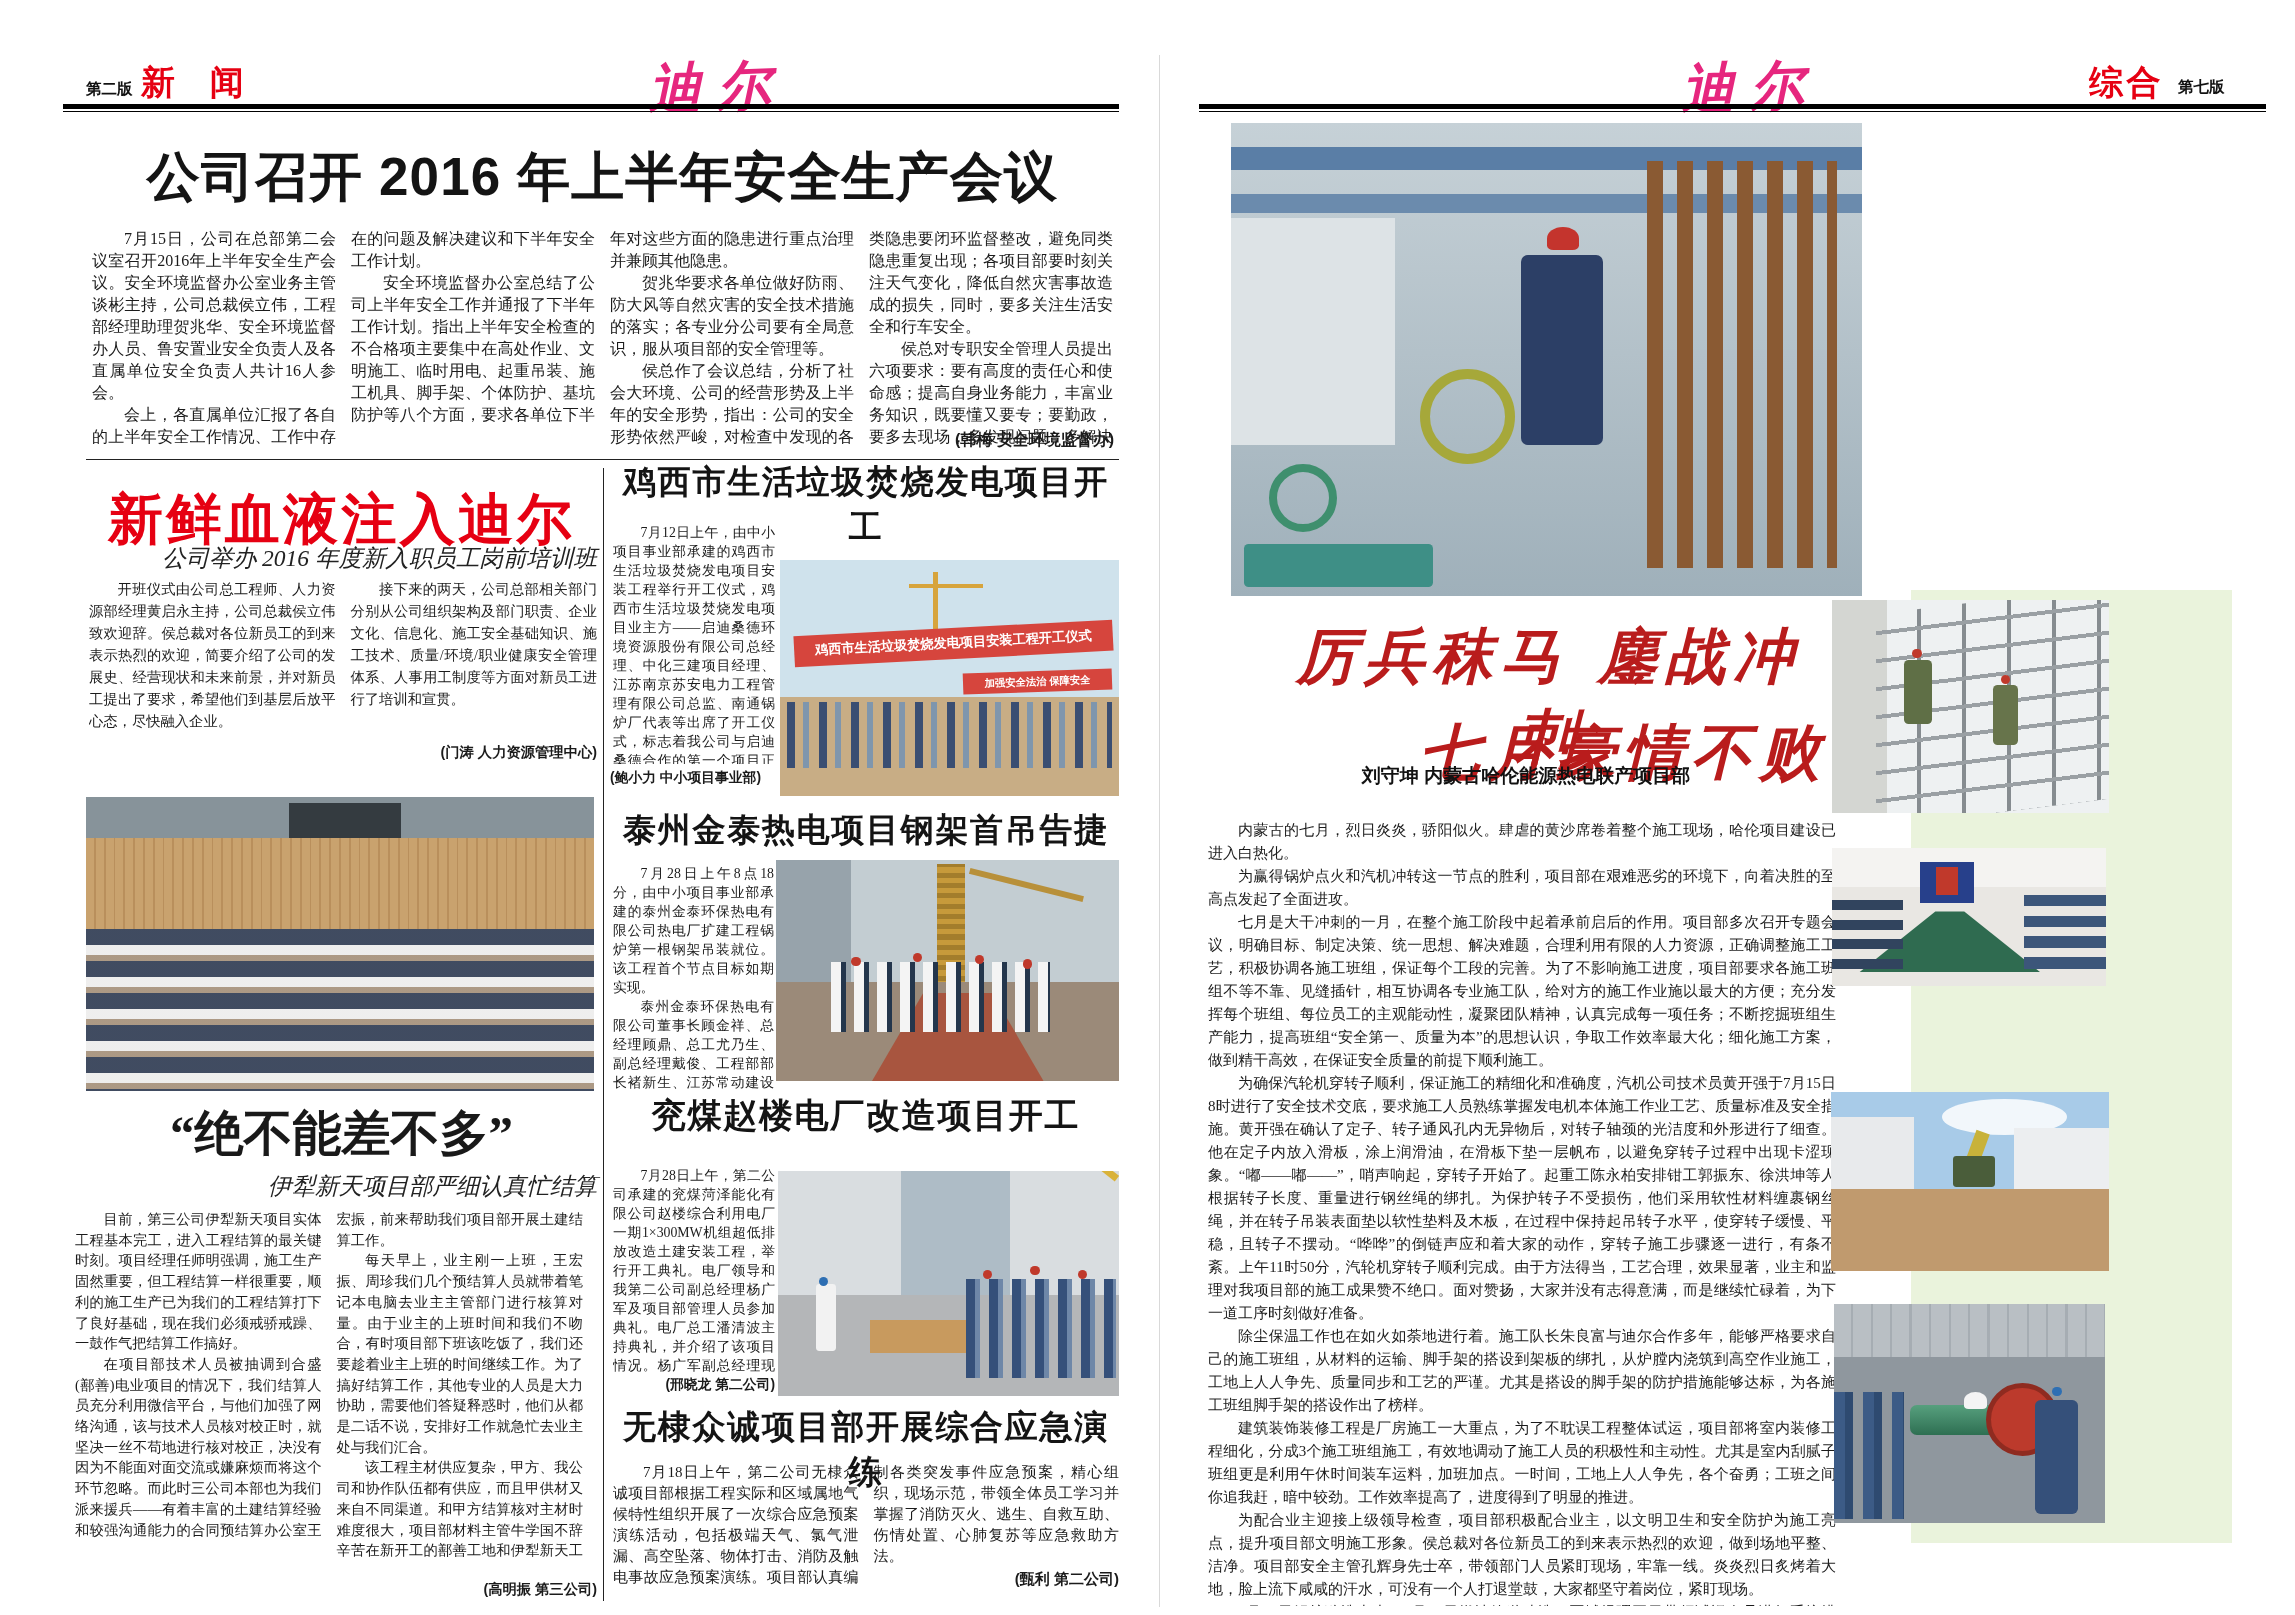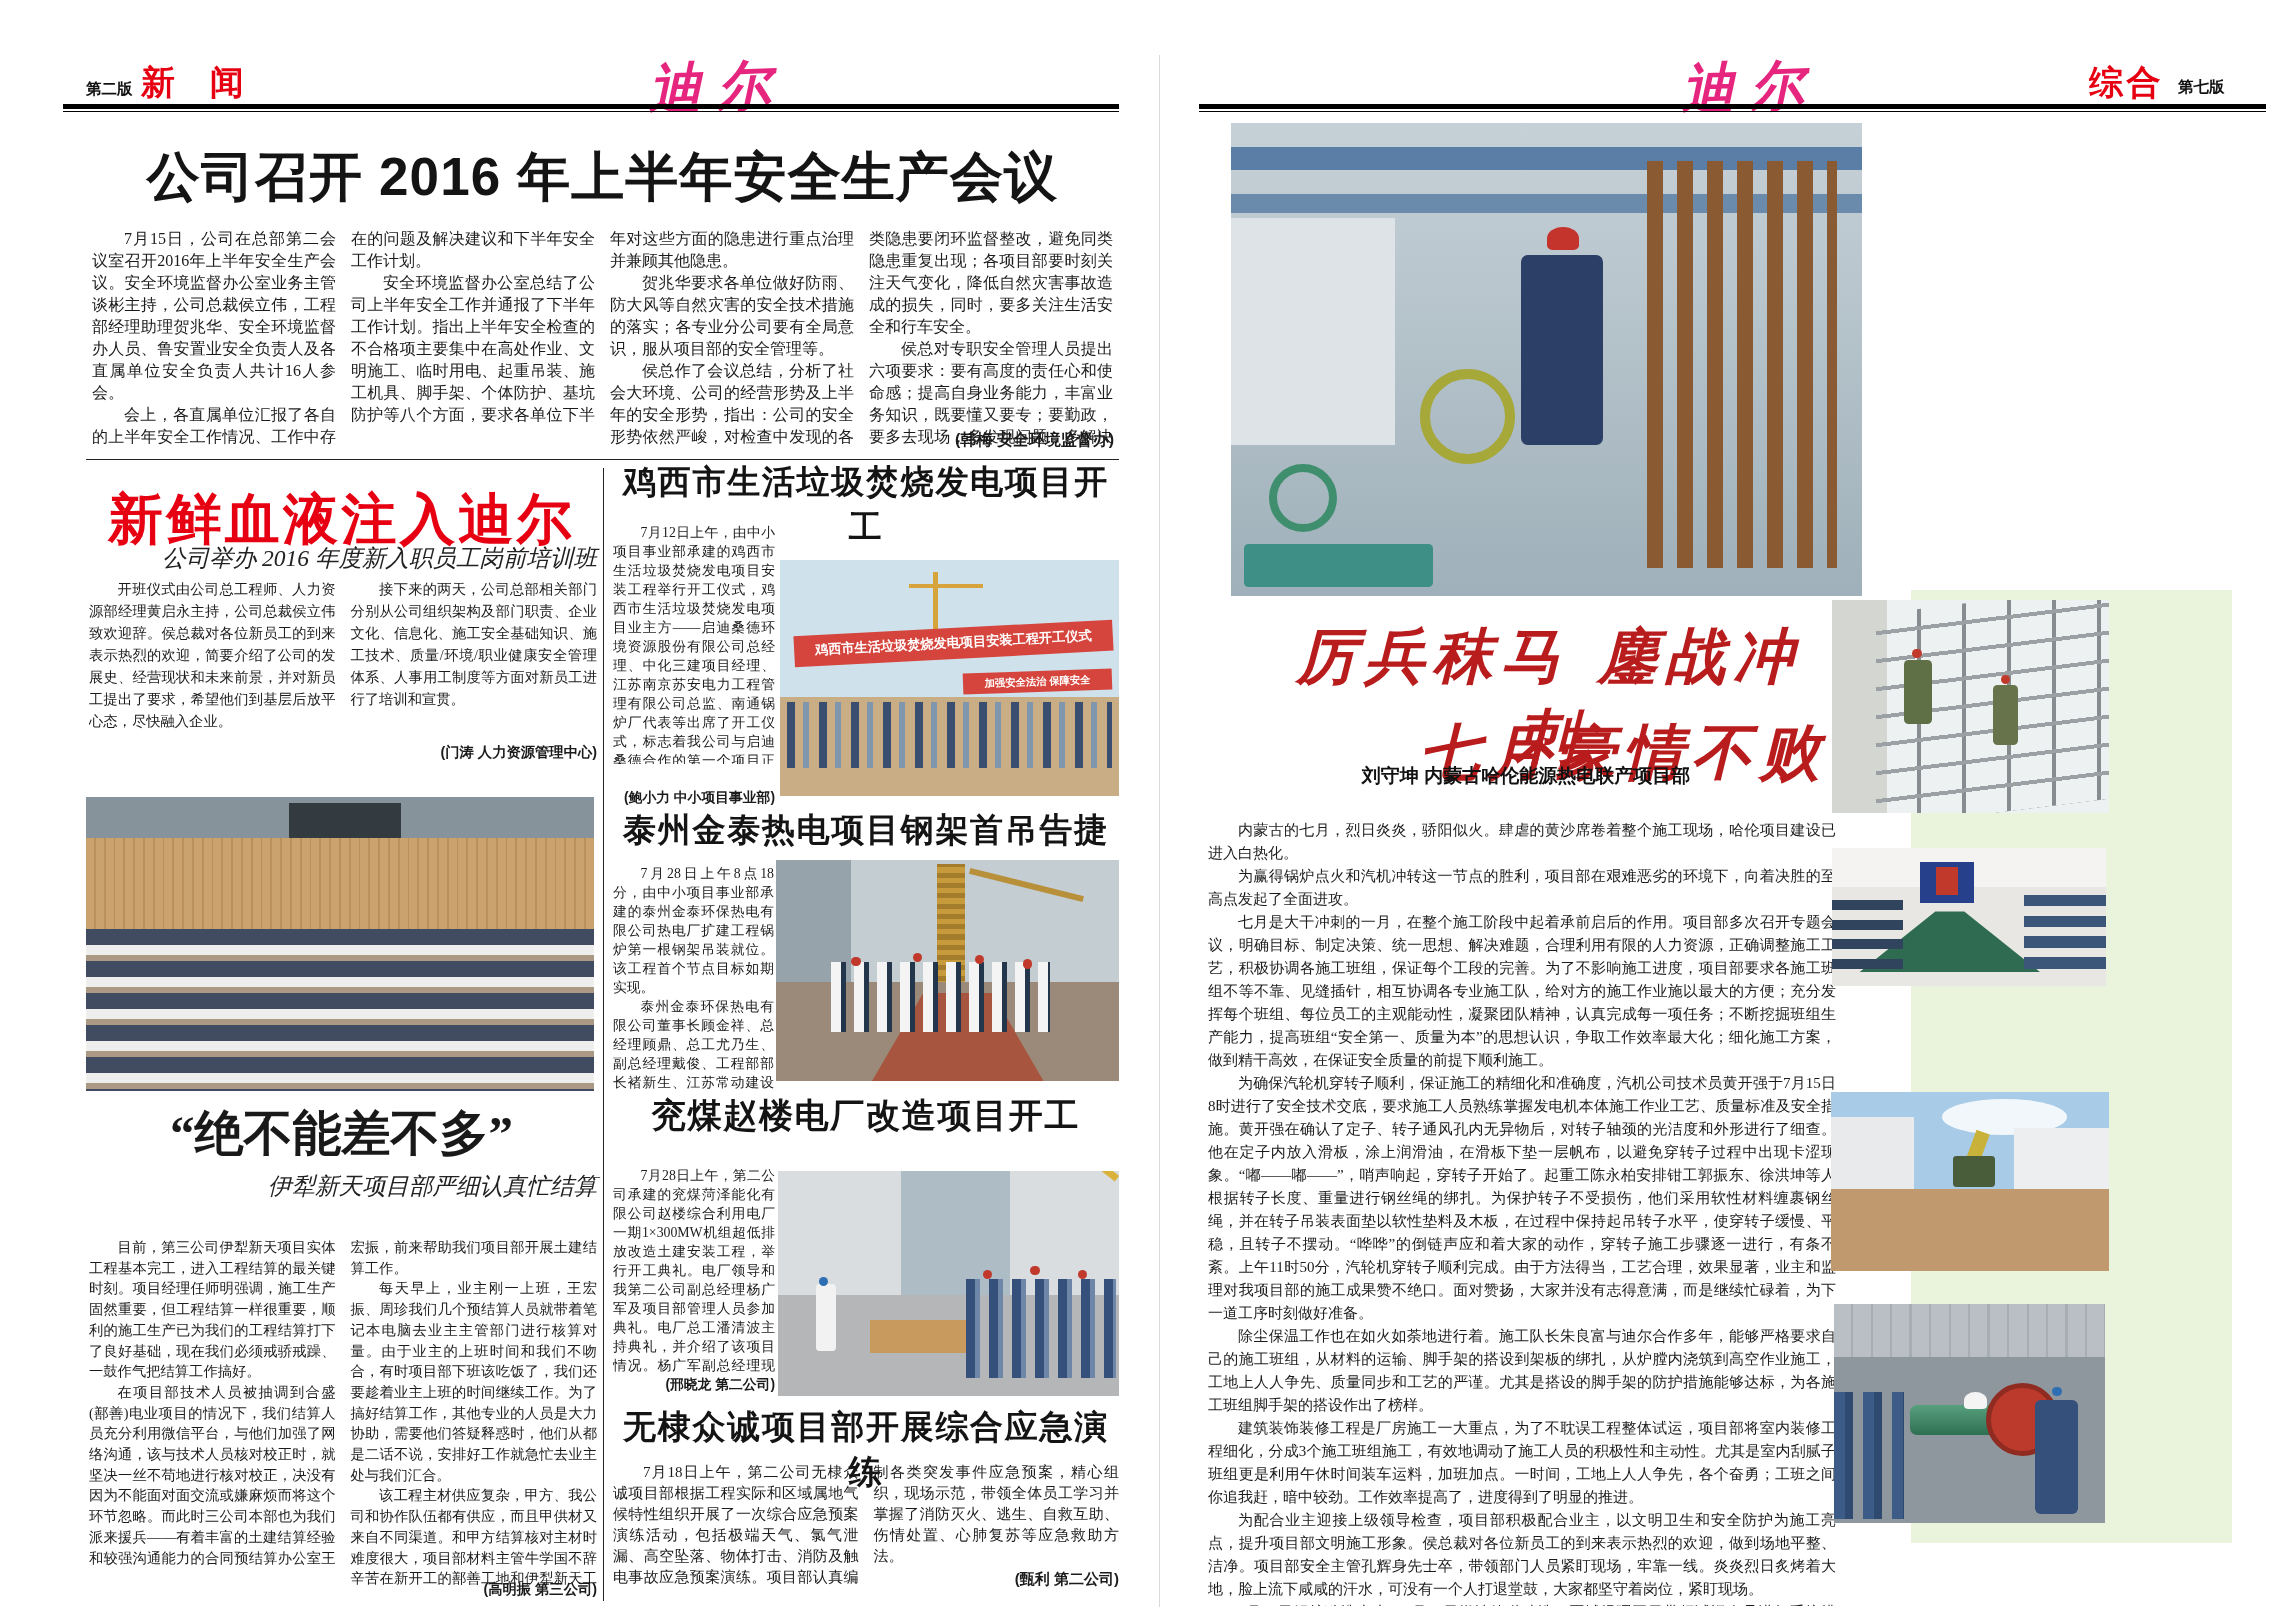--- a/index.html
+++ b/index.html
@@ -169,33 +169,33 @@
   <div class="photo" style="left:86px;top:797px;width:508px;height:294px;" aria-label="company-training-classroom-photo">
     <div class="tp-top"></div>
     <div class="tp-screen"></div>
     <div class="tp-wood"></div>
     <div class="tp-floor"></div>
     <div class="tp-crowd"></div>
   </div>
 
   <div class="abs headline-serif" style="left:86px;top:1101px;width:511px;">“绝不能差不多”</div>
   <div class="abs subtitle" style="left:86px;top:1170px;width:511px;">伊犁新天项目部严细认真忙结算</div>
-  <div class="abs bodytext cols-2 f-cha" style="left:89px;top:1209px;width:508px;height:367px;margin-top:28px;">
+  <div class="abs bodytext cols-2 f-cha" style="left:75px;top:1209px;width:508px;height:367px;">
       <p>目前，第三公司伊犁新天项目实体工程基本完工，进入工程结算的最关键时刻。项目经理任师明强调，施工生产固然重要，但工程结算一样很重要，顺利的施工生产已为我们的工程结算打下了良好基础，现在我们必须戒骄戒躁、一鼓作气把结算工作搞好。</p>
       <p>在项目部技术人员被抽调到合盛(鄯善)电业项目的情况下，我们结算人员充分利用微信平台，与他们加强了网络沟通，该与技术人员核对校正时，就坚决一丝不苟地进行核对校正，决没有因为不能面对面交流或嫌麻烦而将这个环节忽略。而此时三公司本部也为我们派来援兵——有着丰富的土建结算经验和较强沟通能力的合同预结算办公室王宏振，前来帮助我们项目部开展土建结算工作。</p>
       <p>每天早上，业主刚一上班，王宏振、周珍我们几个预结算人员就带着笔记本电脑去业主主管部门进行核算对量。由于业主的上班时间和我们不吻合，有时项目部下班该吃饭了，我们还要趁着业主上班的时间继续工作。为了搞好结算工作，其他专业的人员是大力协助，需要他们答疑释惑时，他们从都是二话不说，安排好工作就急忙去业主处与我们汇合。</p>
       <p>该工程主材供应复杂，甲方、我公司和协作队伍都有供应，而且甲供材又来自不同渠道。和甲方结算核对主材时难度很大，项目部材料主管牛学国不辞辛苦在新开工的鄯善工地和伊犁新天工地之间来回奔波，每次核对他都能发现一定的问题。甲方核对主材的专工跟他开玩笑说，你这么大老远的跑啥，差不多就行了呗。而牛学国却说，苦点累点没什么，绝不能差不多，这是原则。</p>
     </div>
   <div class="abs byline f-cha" style="left:350px;top:1579px;width:247px;">(高明振  第三公司)</div>
 
   <div class="abs headline-md" style="left:613px;top:460px;width:506px;">鸡西市生活垃圾焚烧发电项目开工</div>
   <div class="abs bodytext f-narrow" style="left:613px;top:523px;width:162px;height:241px;">
       <p>7月12日上午，由中小项目事业部承建的鸡西市生活垃圾焚烧发电项目安装工程举行开工仪式，鸡西市生活垃圾焚烧发电项目业主方——启迪桑德环境资源股份有限公司总经理、中化三建项目经理、江苏南京苏安电力工程管理有限公司总监、南通锅炉厂代表等出席了开工仪式，标志着我公司与启迪桑德合作的第一个项目正式开工。</p>
     </div>
-  <div class="abs byline f-narrow" style="left:613px;top:768px;width:162px;margin-top:20px;">(鲍小力  中小项目事业部)</div>
+  <div class="abs byline f-narrow" style="left:599px;top:768px;width:162px;">(鲍小力  中小项目事业部)</div>
   <div class="photo" style="left:780px;top:560px;width:339px;height:236px;" aria-label="groundbreaking-ceremony-photo">
     <div class="jx-sky"></div>
     <div class="jx-ground"></div>
     <div class="jx-crane"></div>
     <div class="jx-crane-arm"></div>
     <div class="jx-banner">鸡西市生活垃圾焚烧发电项目安装工程开工仪式</div>
     <div class="jx-banner2">加强安全法治  保障安全</div>
     <div class="jx-people"></div>
   </div>
 

